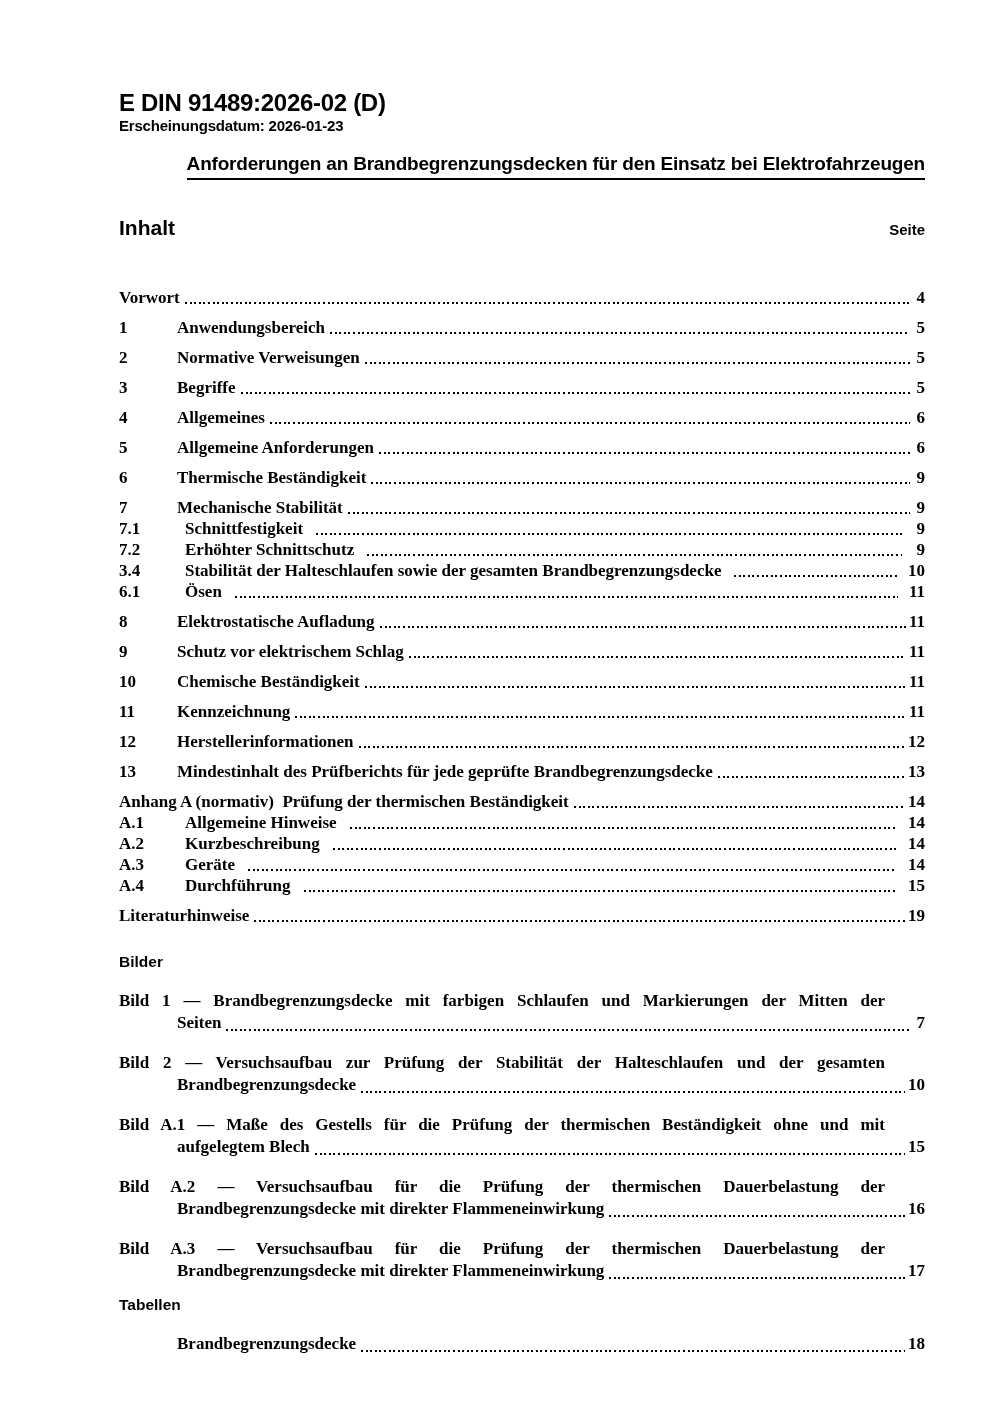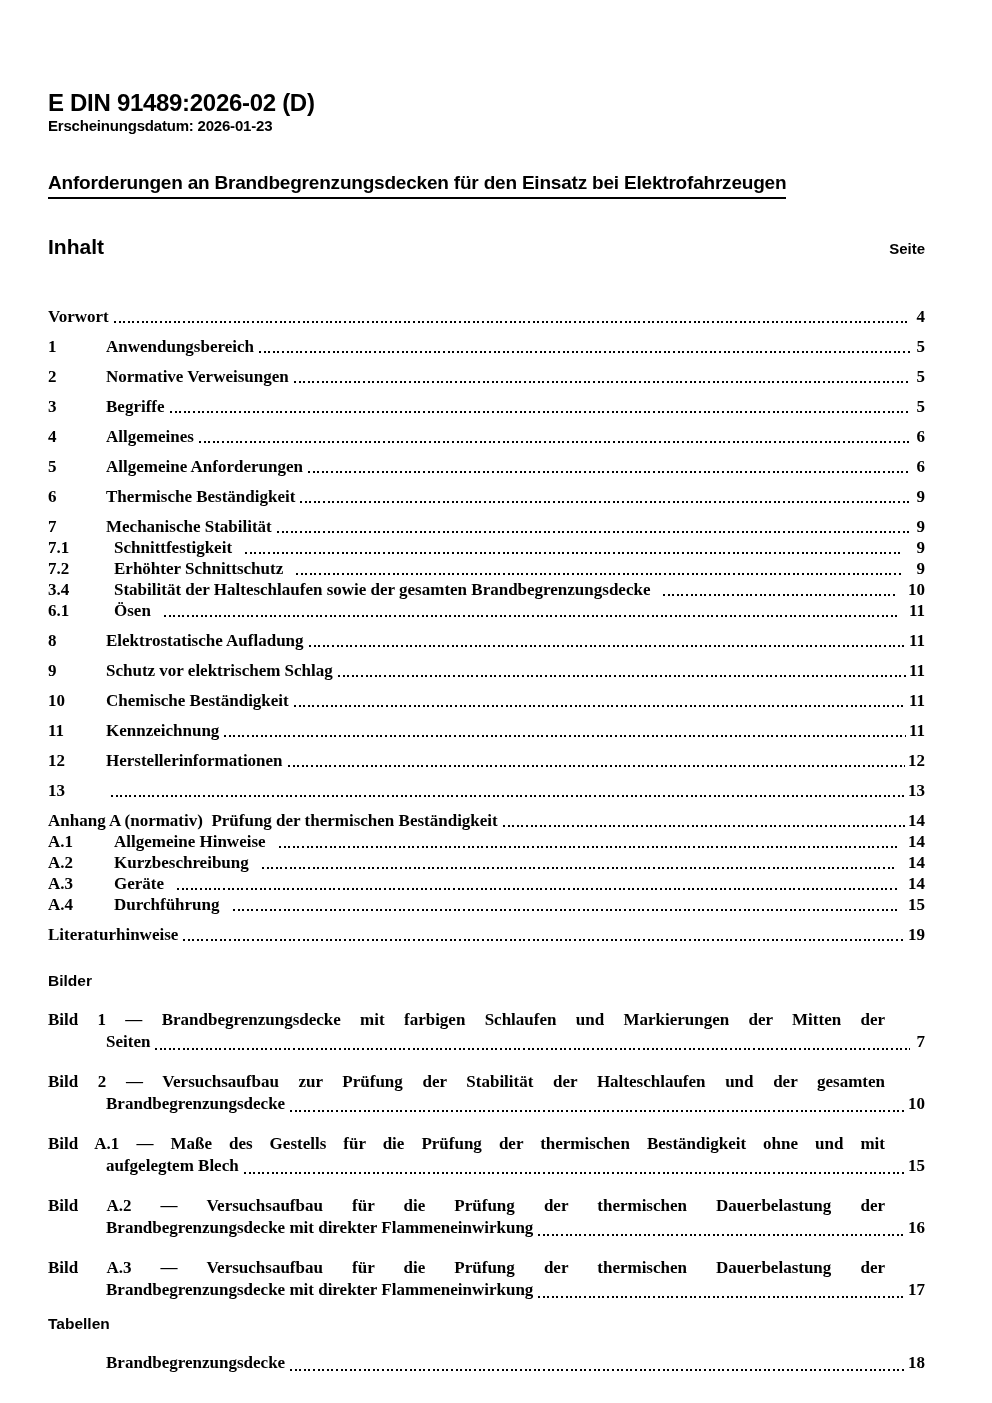--- a/index.html
+++ b/index.html
@@ -1,32 +1,32 @@
 <!DOCTYPE html>
 <html><head>
 <meta charset="utf-8">
 <style>
   html, body { margin: 0; padding: 0; background: #fff; }
   body { width: 992px; height: 1403px; color: #000; overflow: hidden; }
   .page {
     box-sizing: border-box;
     width: 992px; height: 1403px;
-    padding: 90px 67px 0 48px;
+    padding: 90px 67px 0 119px;
     background: #fff;
   }
   
   .doc-number {
     font: bold 24px/26px "Liberation Sans", sans-serif;
     letter-spacing: -0.3px;
   }
   .release-line {
     font: bold 15px/19px "Liberation Sans", sans-serif;
     letter-spacing: -0.2px;
   }
-  .doc-title-wrap { margin-top: 37px; }
+  .doc-title-wrap { margin-top: 18px; text-align: right; }
   .doc-title {
     display: inline-block;
     font: bold 19px/21px "Liberation Sans", sans-serif;
     letter-spacing: -0.2px;
     padding-bottom: 4px;
     border-bottom: 2.5px solid #000;
   }
   .inhalt-row {
     display: flex; justify-content: space-between; align-items: flex-end;
     margin-top: 36px;
@@ -200,20 +200,21 @@
 
   <div class="toc-row">
           <span class="toc-num">12</span>
           <span class="toc-title">Herstellerinformationen</span>
           <span class="leader"></span>
           <span class="toc-page">12</span>
         </div>
 
   <div class="toc-row">
           <span class="toc-num">13</span>
+          <span class="toc-title">Mindestinhalt des Prüfberichts für jede geprüfte Brandbegrenzungsdecke</span>
           <span class="leader"></span>
           <span class="toc-page">13</span>
         </div>
 
   <div class="toc-row">
           <span class="toc-title">Anhang A (normativ)  Prüfung der thermischen Beständigkeit</span>
           <span class="leader"></span>
           <span class="toc-page">14</span>
         </div>
 

